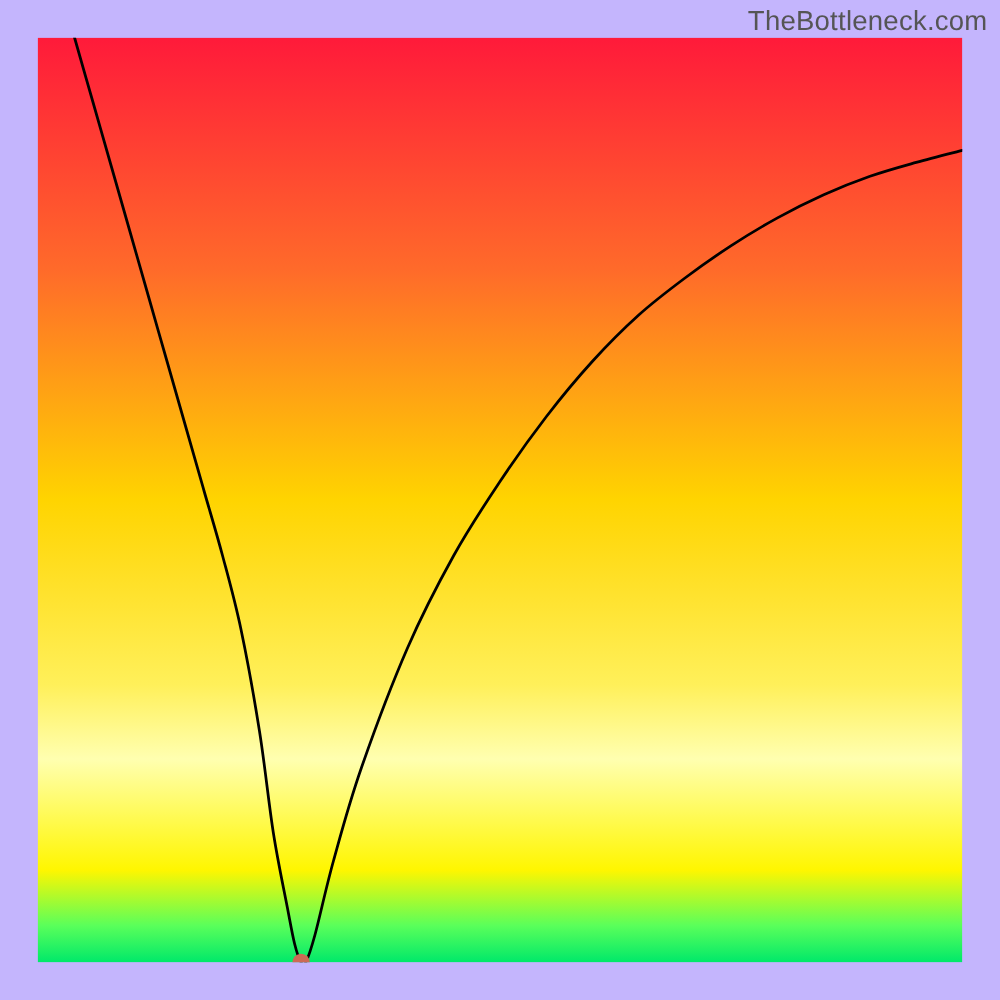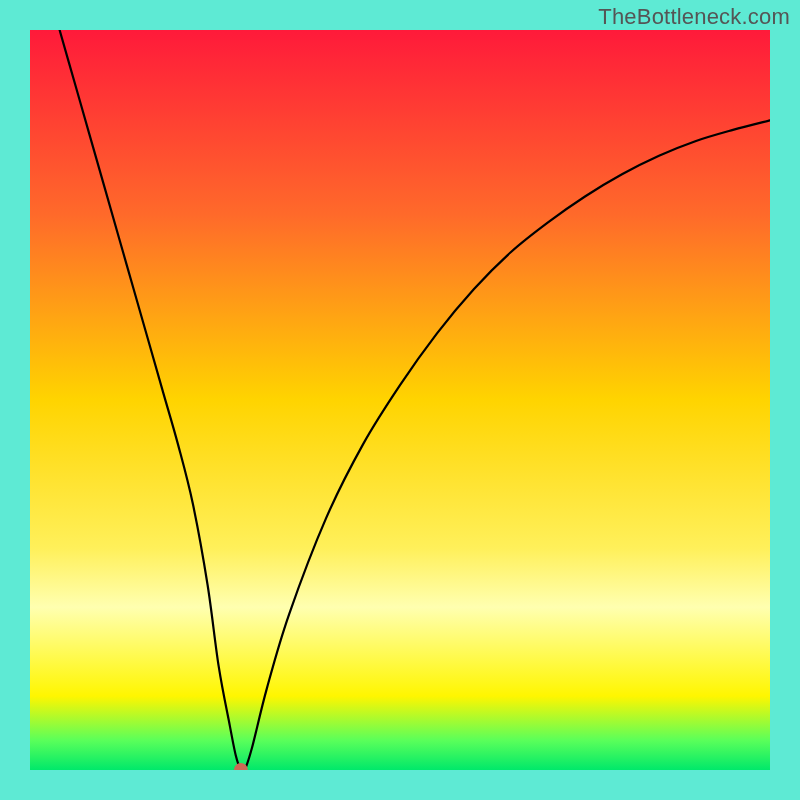--- a/index.html
+++ b/index.html
@@ -10,21 +10,21 @@
     background: #000;
     overflow: hidden;
     font-family: Arial, Helvetica, sans-serif;
   }
   .frame {
     position: absolute;
     left: 0;
     top: 0;
     width: 800px;
     height: 800px;
-    background: #5eead4;
+    background: #c4b5fd;
   }
   .plot-area {
     position: absolute;
     left: 30px;
     top: 30px;
     width: 740px;
     height: 740px;
     overflow: hidden;
   }
   .watermark {

